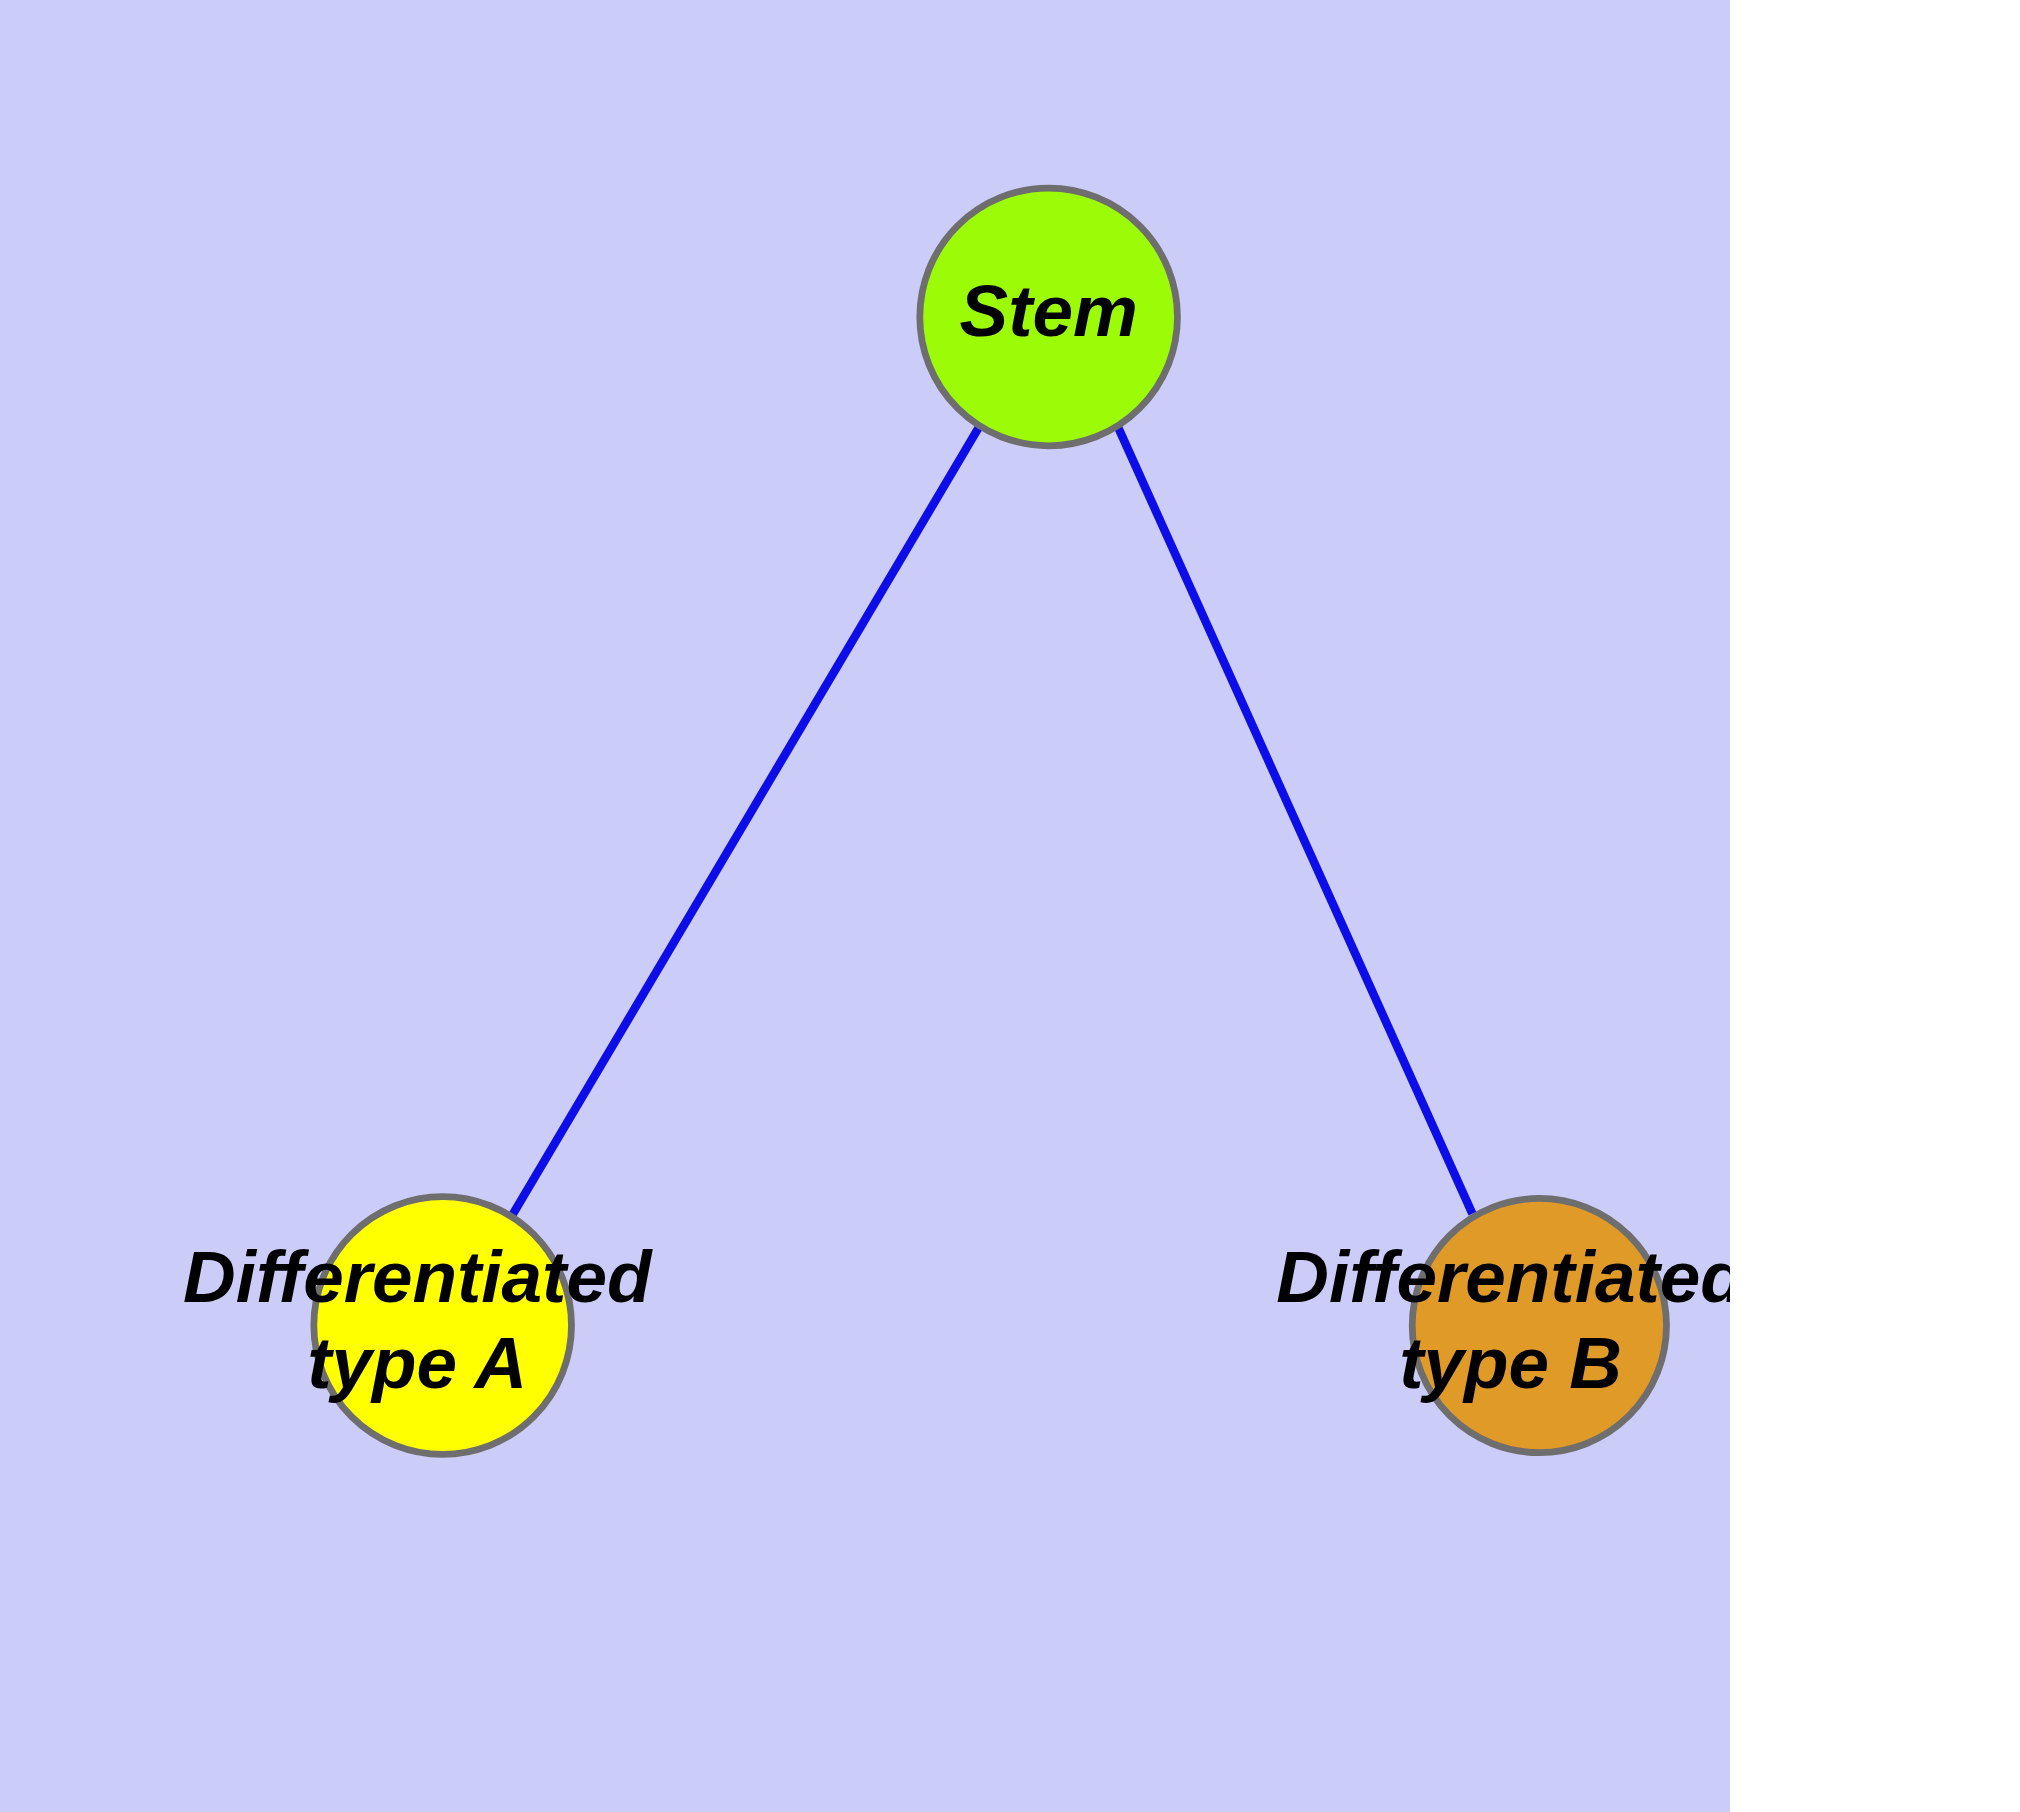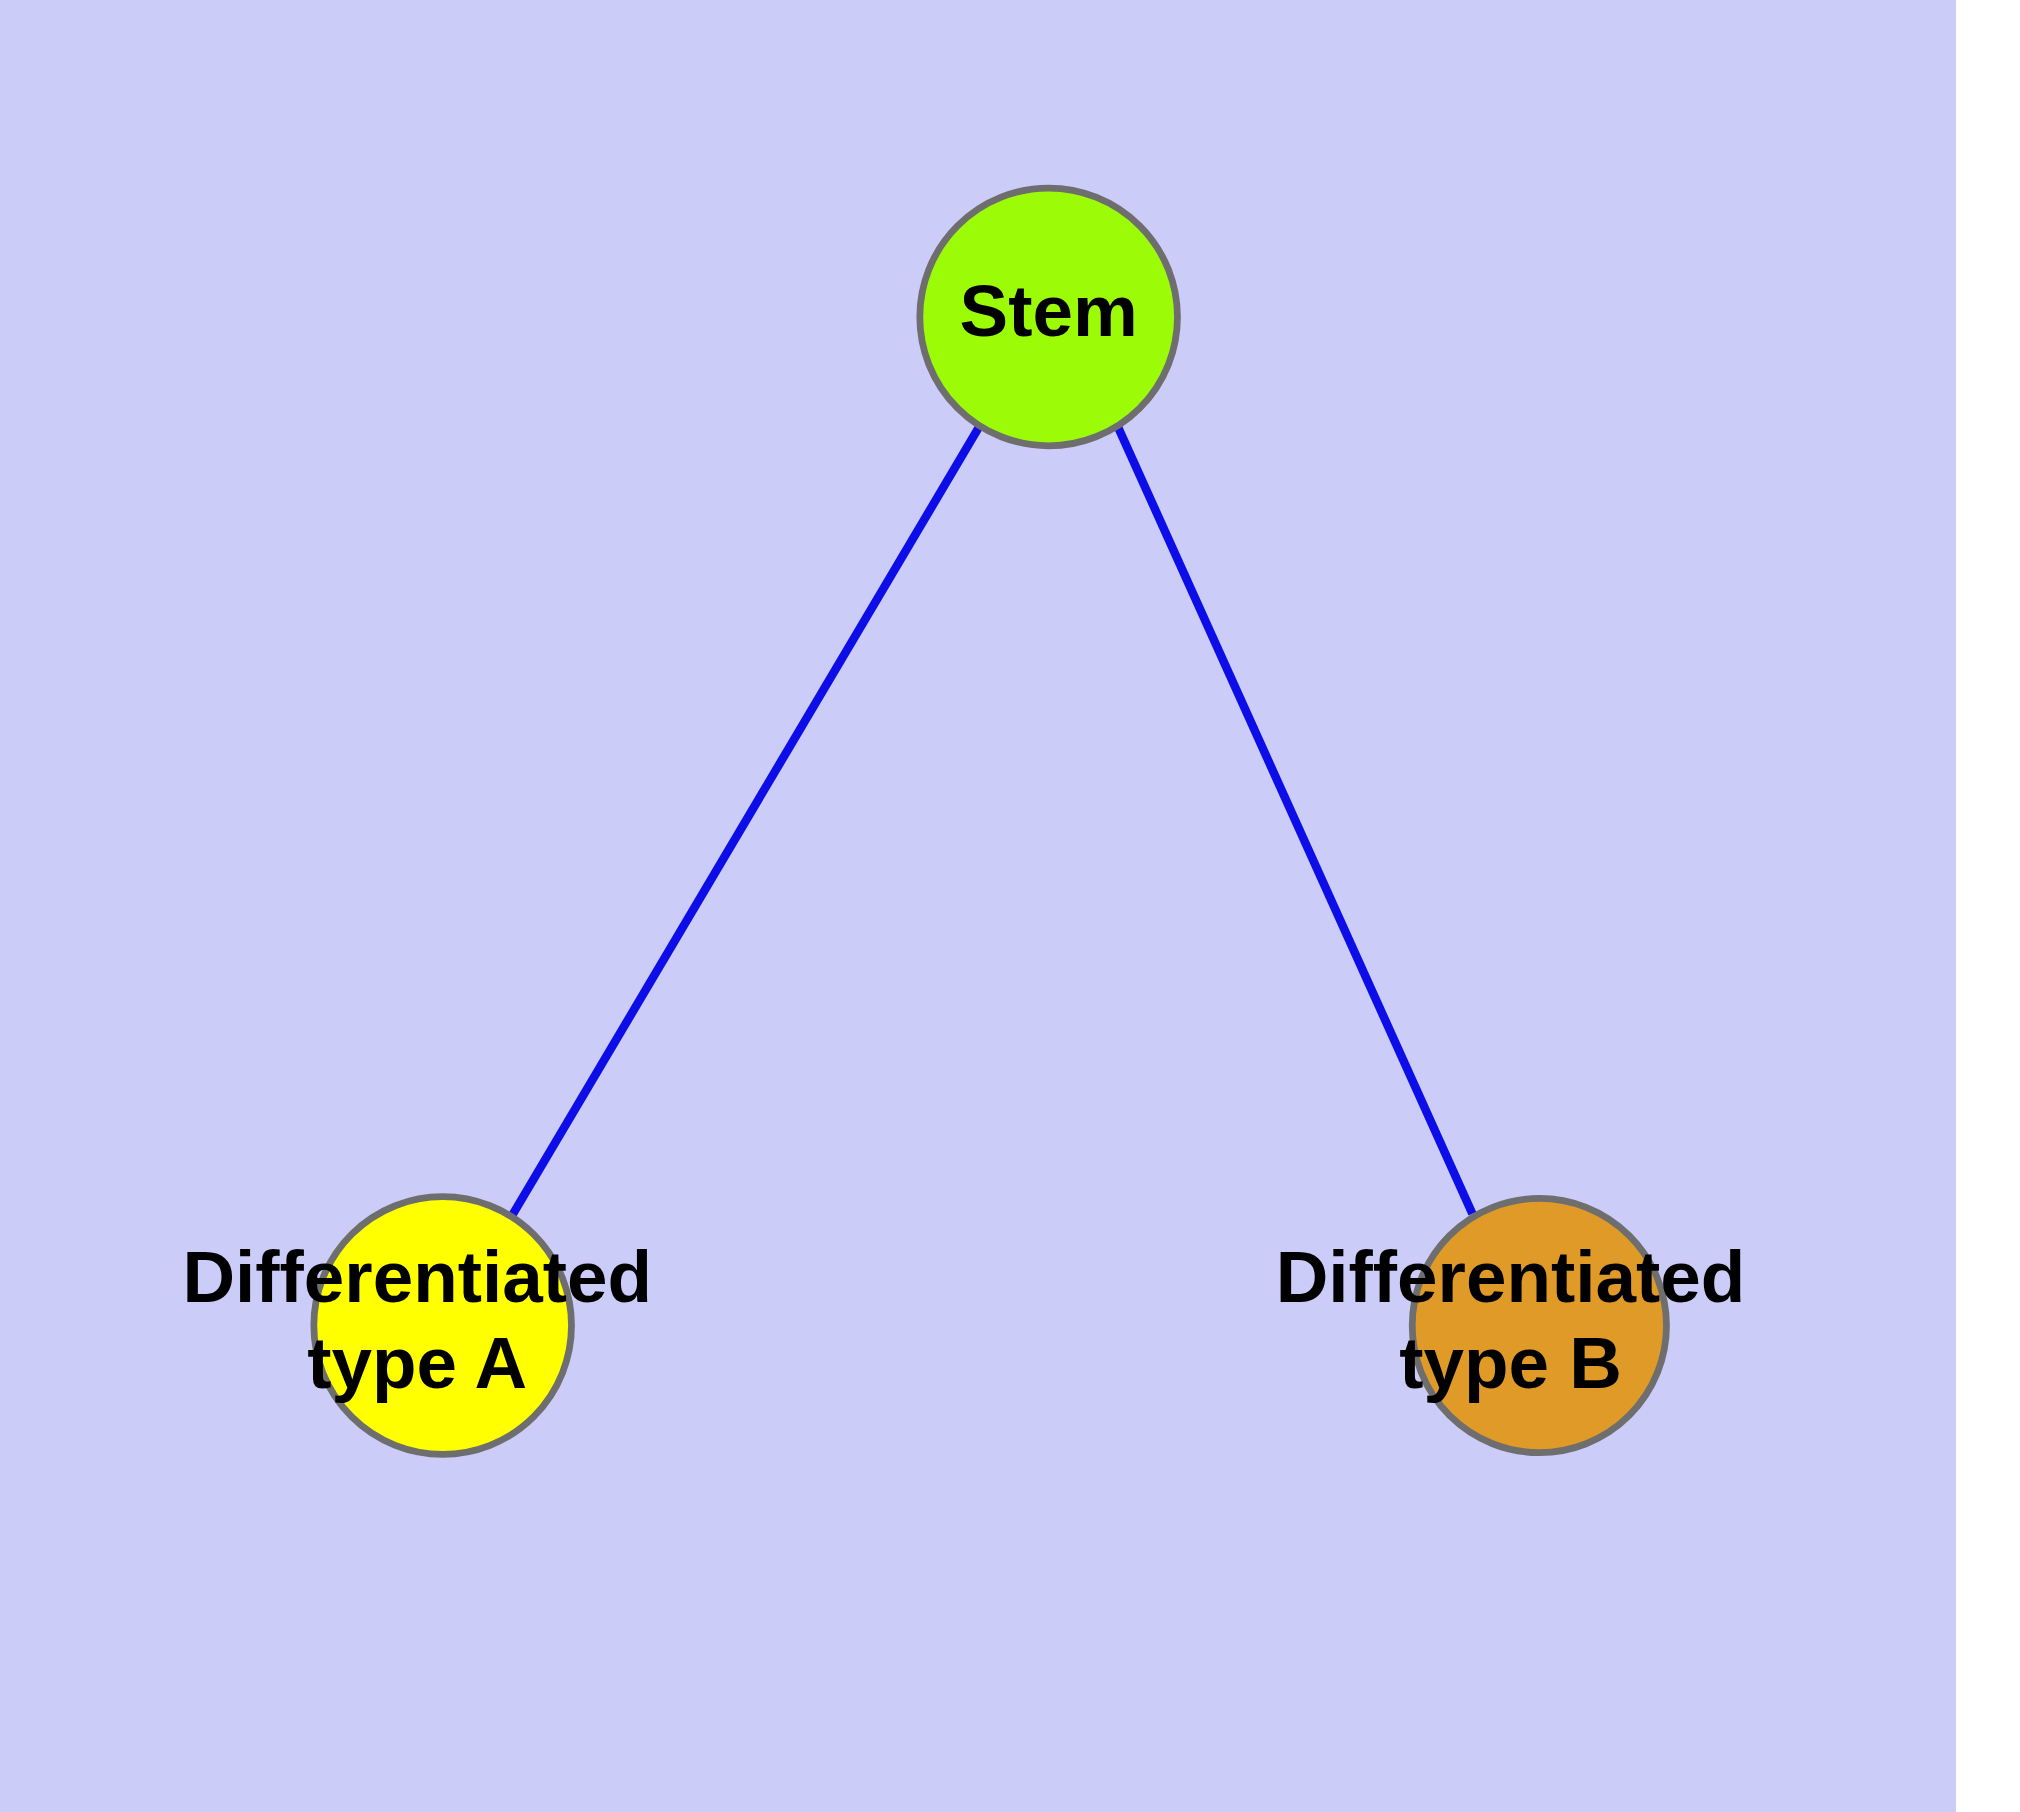--- a/index.html
+++ b/index.html
@@ -33,21 +33,21 @@
     fill: #000000;
     font-family: "Liberation Sans", sans-serif;
     paint-order: normal;
     dominant-baseline: middle;
     text-anchor: middle;
   }
 </style>
 </head>
 <body>
 
-<div id="canvas" style="width: 1956px; height: 1812px;">
+<div id="canvas" style="width: 1730px; height: 1812px; font-style: italic;">
   <div id="bg-layer" style="background: rgb(204, 204, 249);"></div>
   <svg id="graph-svg" viewBox="0 0 2384 2138" preserveAspectRatio="xMidYMid meet" style="width: 2021px; height: 1812px;">
     <g id="edges-group">
         <line x1="1156" y1="502" x2="604" y2="1434" stroke="#0d0de8" stroke-width="10" stroke-linecap="butt"></line>
         <line x1="1318" y1="502" x2="1737" y2="1432" stroke="#0d0de8" stroke-width="10" stroke-linecap="butt"></line>
       </g>
     <g id="nodes-group">
         <g>
           <circle cx="1237" cy="374" r="152" fill="#9cfc08" stroke="#6e6e6e" stroke-width="8"></circle>
           <text class="node-label" x="1237" y="374" font-size="86"><tspan x="1237" dy="0">Stem</tspan></text>

